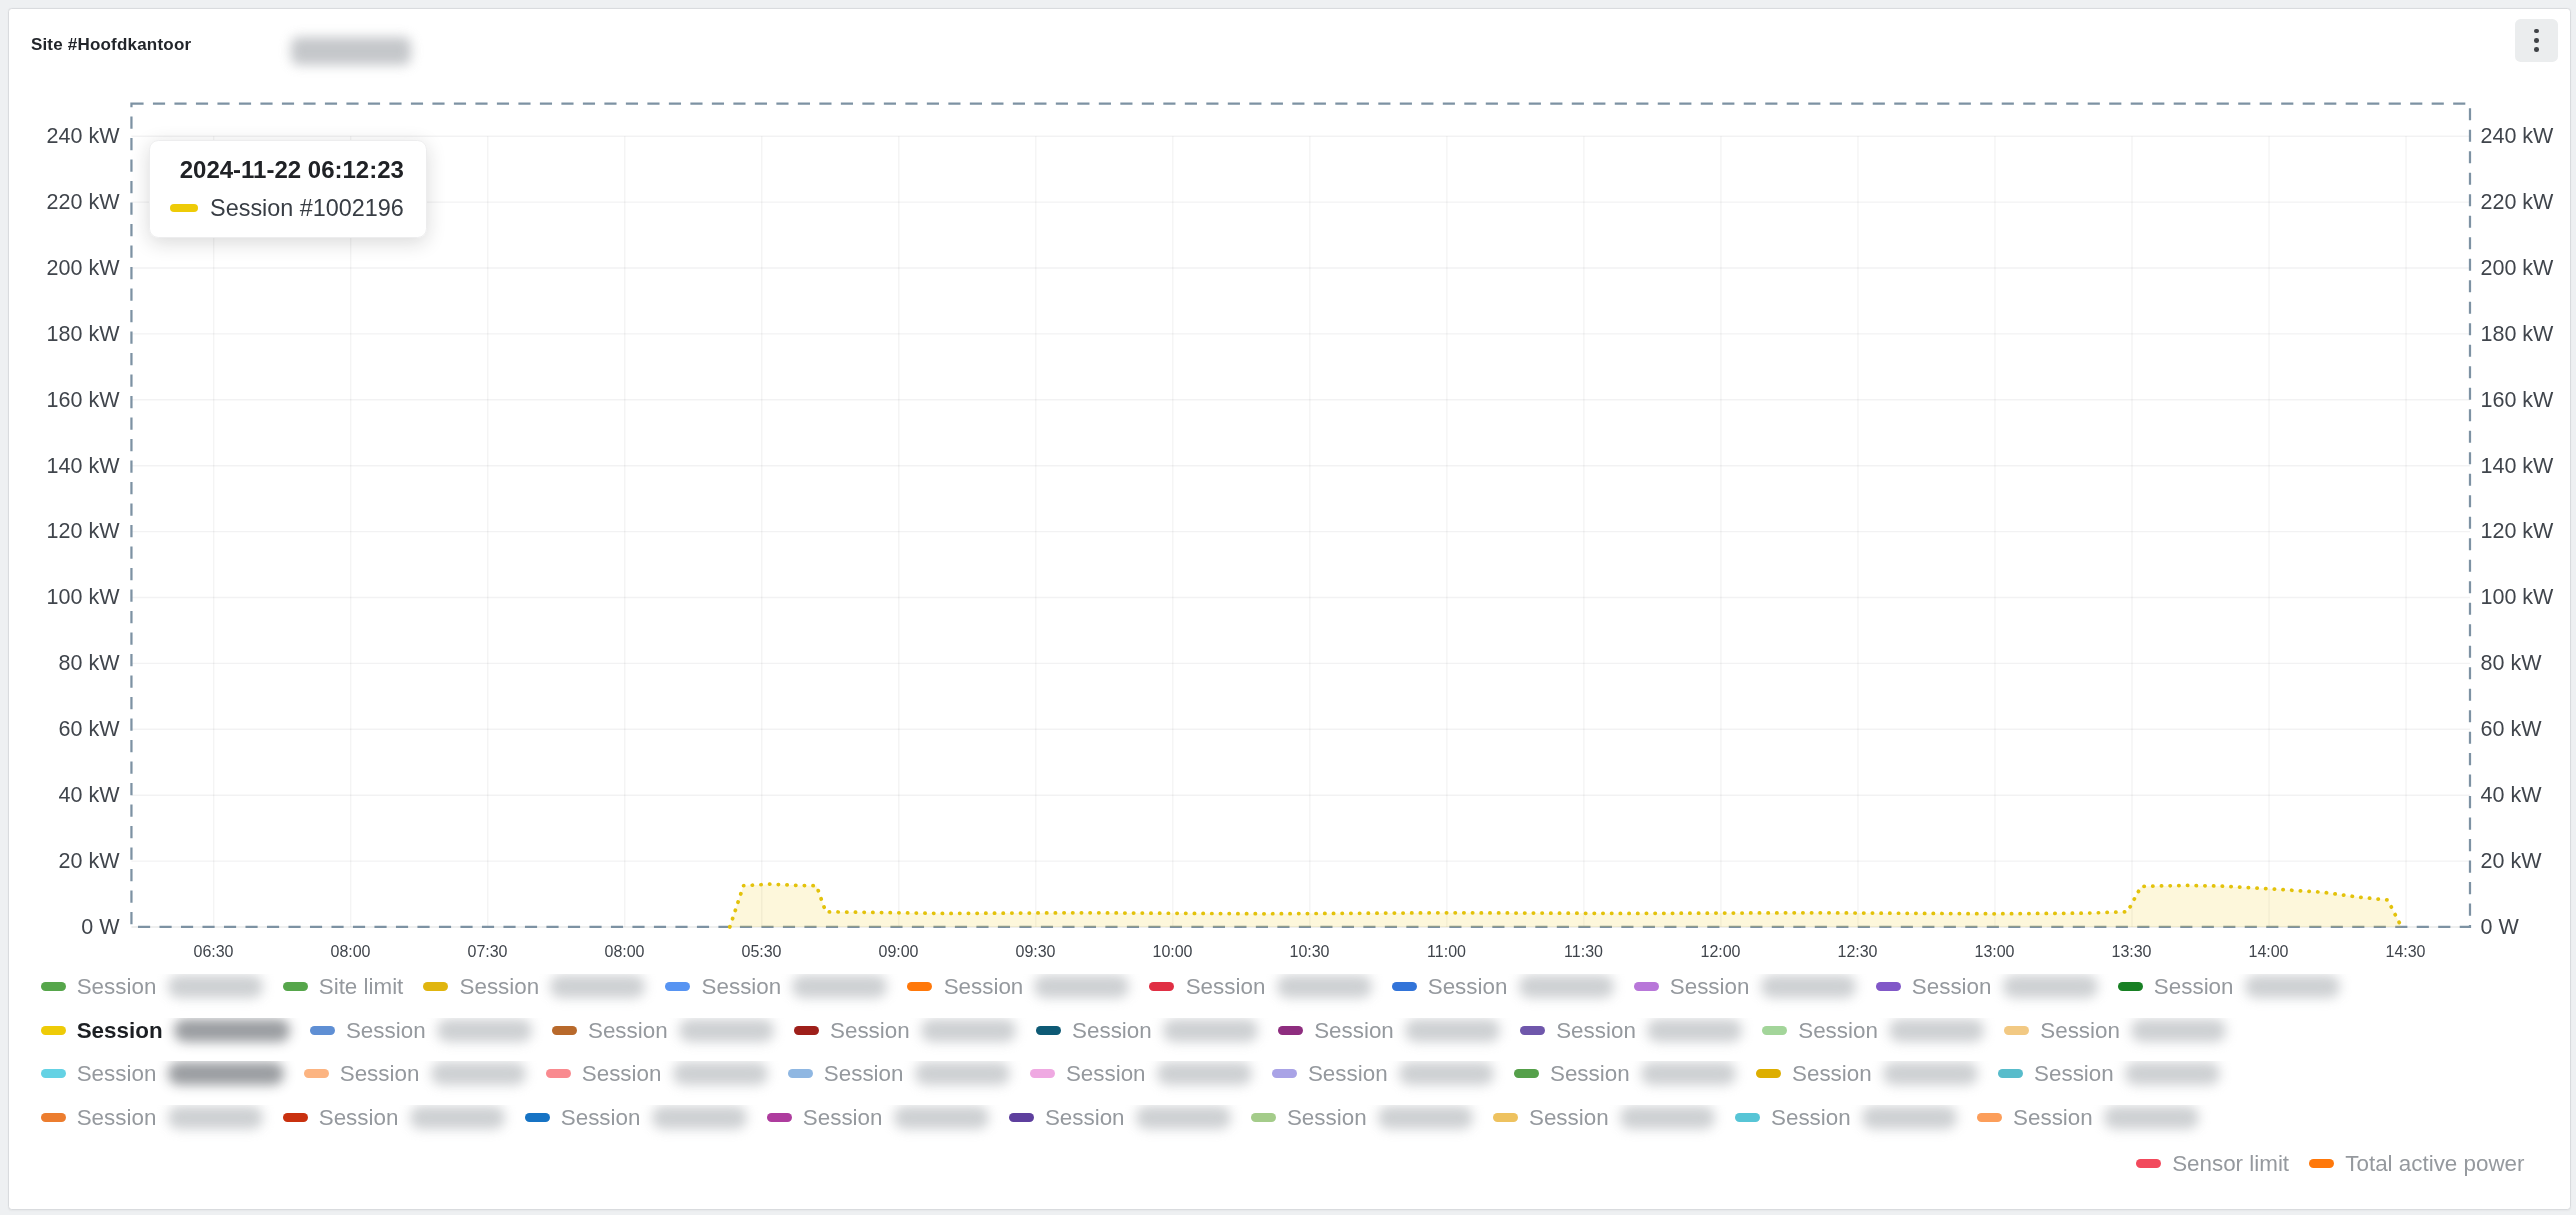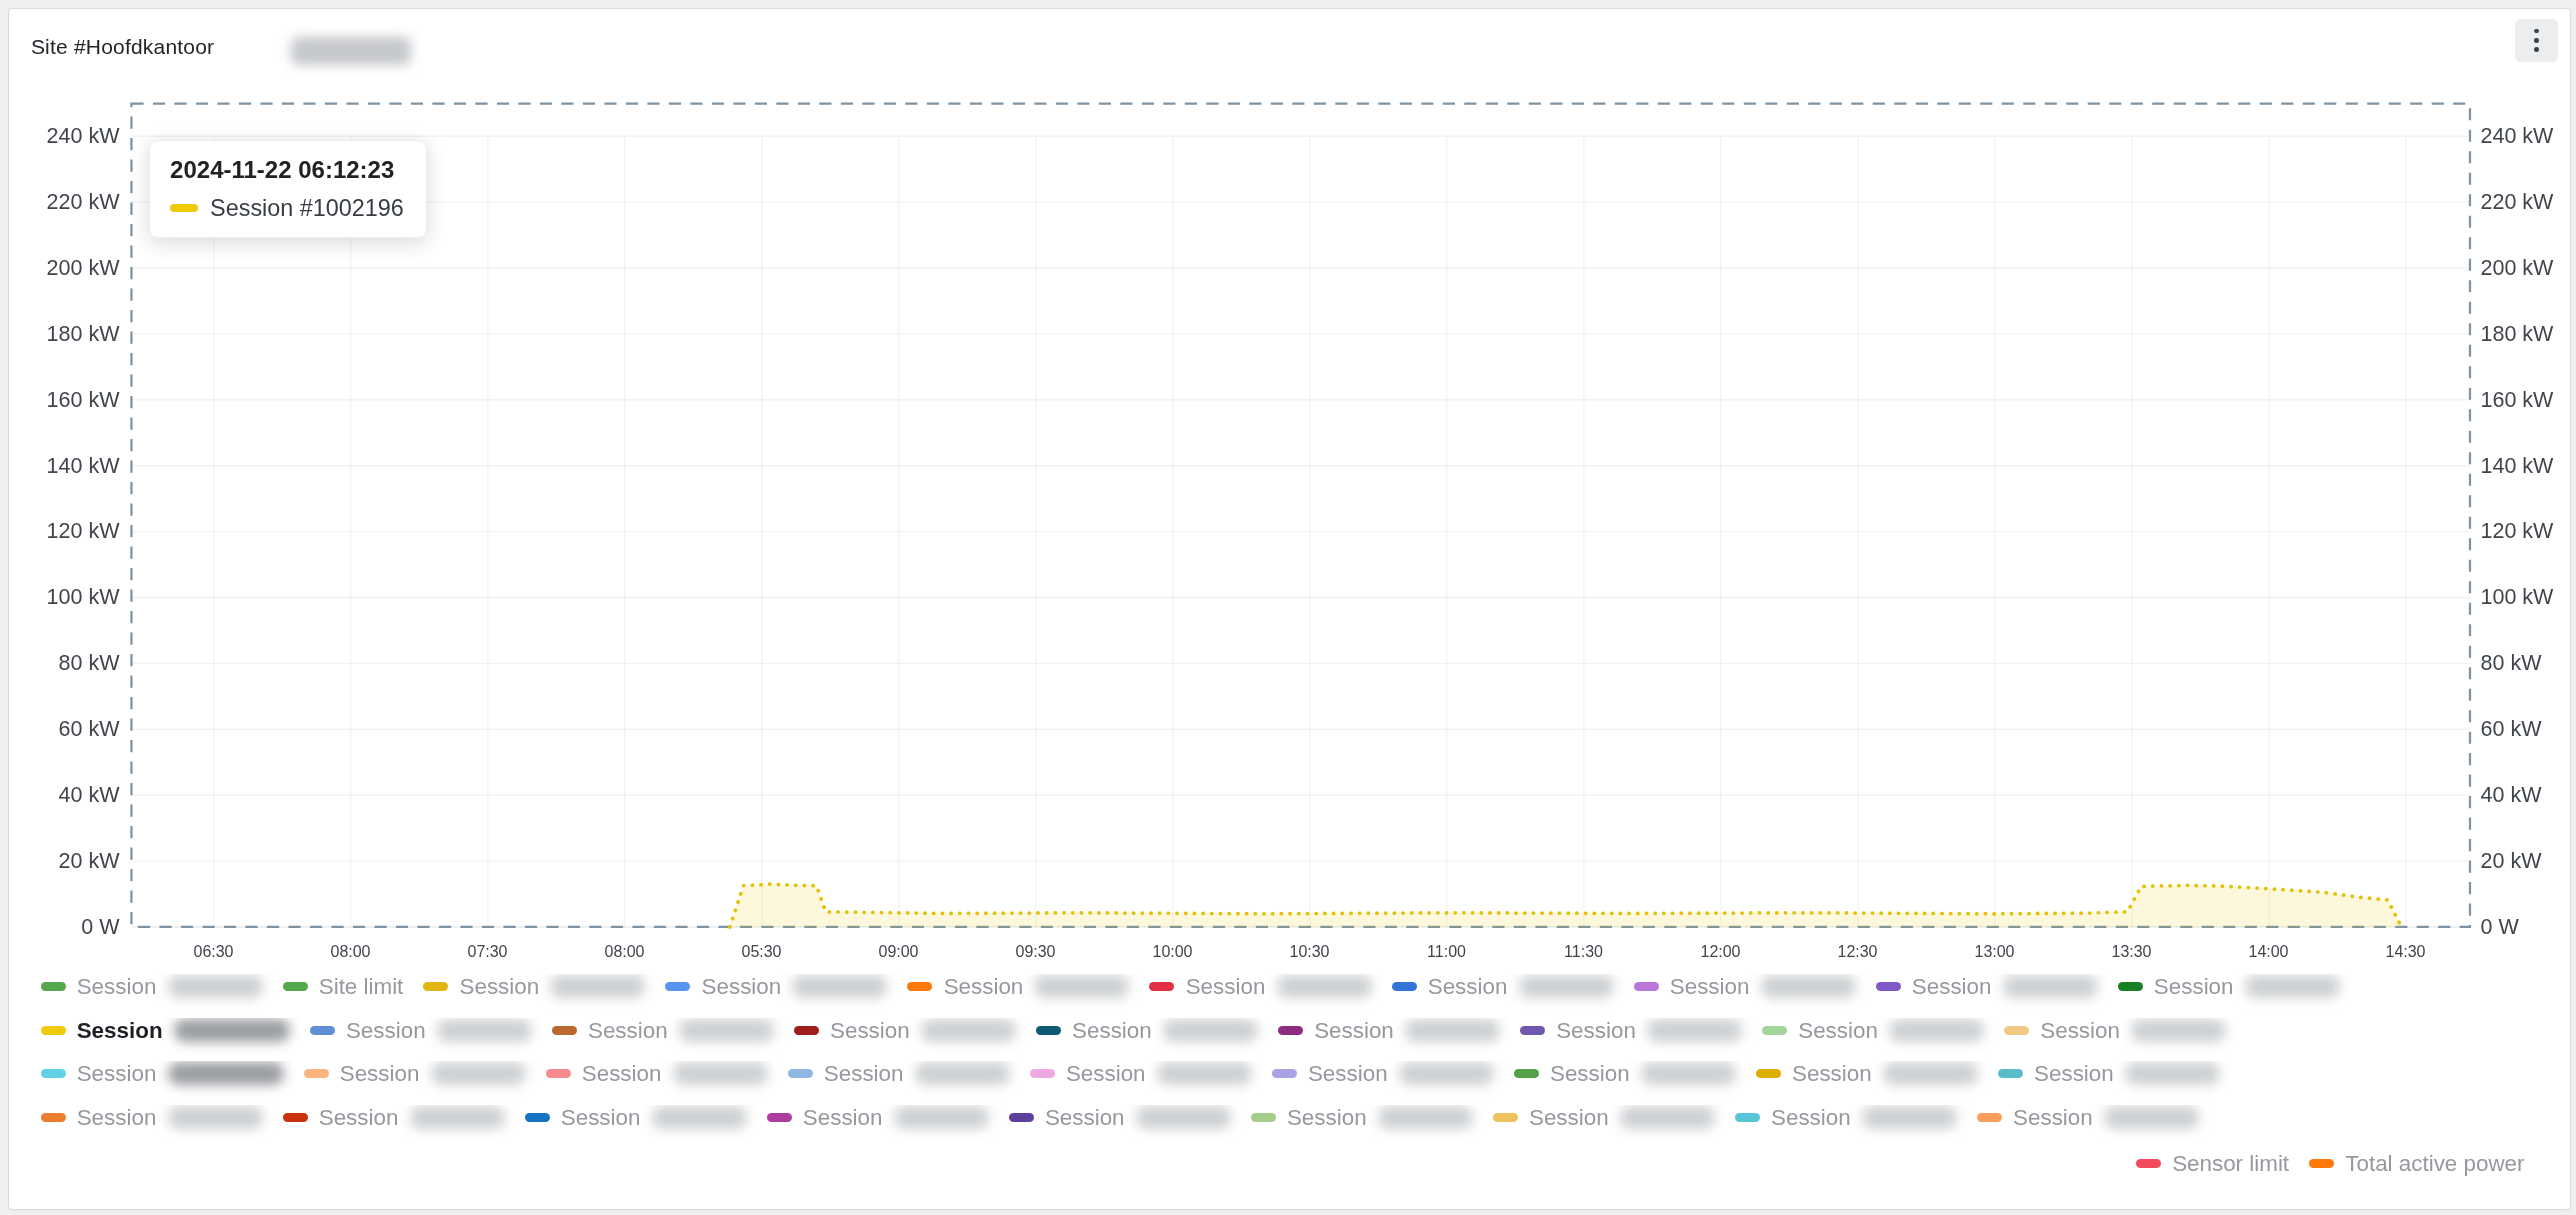--- a/index.html
+++ b/index.html
@@ -1,28 +1,28 @@
 <!DOCTYPE html>
 <html style="font-size:15px"><head>
 <meta charset="utf-8">
 <style>
   html,body{margin:0;padding:0;width:2576px;height:1215px;background:#eef0f2;font-family:"Liberation Sans",sans-serif;overflow:hidden;}
   .card{position:absolute;left:7.5px;top:7.5px;width:2561px;height:1200px;background:#ffffff;border:0.9px solid #d9dbde;border-radius:3.7px;box-shadow:0 0.9px 1.9px rgba(0,0,0,0.04);}
-  .title{position:absolute;left:22.4px;top:26px;font-size:21px;font-weight:400;color:#22252a;letter-spacing:0.2px;}
+  .title{position:absolute;left:22.4px;top:26px;font-size:17px;font-weight:700;color:#22252a;letter-spacing:0.2px;}
   .redact{display:inline-block;background:#b6b9bd;border-radius:7.5px;filter:blur(5.6px);opacity:.8;}
   .title-redact{position:absolute;left:282px;top:28px;width:120px;height:28px;}
   .kebab{position:absolute;right:11.2px;top:10.3px;width:43px;height:43px;background:#ebedee;border:none;border-radius:5.6px;display:flex;flex-direction:column;align-items:center;justify-content:center;gap:4.7px;cursor:pointer;padding:0;}
   .kebab .dot{width:4.7px;height:4.7px;border-radius:50%;background:#3f4246;}
   svg#plot{position:absolute;left:0;top:0;}
   .ylab{position:absolute;font-size:21.5px;color:#40454c;line-height:28px;}
   #yL .ylab{left:0;width:111px;text-align:right;}
   #yR .ylab{left:2472px;width:107px;text-align:left;}
   .xlab{position:absolute;top:934px;font-size:16px;color:#40454c;transform:translateX(-50%);white-space:nowrap;}
   .tooltip{position:absolute;left:140px;top:131px;background:rgba(255,255,255,0.96);border:0.9px solid #ededee;border-radius:9.3px;box-shadow:0 4.7px 18.7px rgba(24,26,27,0.16);padding:15px 22.4px 15px 20.6px;z-index:5;}
-  .tt-time{font-size:24px;font-weight:600;color:#202226;margin-bottom:11.2px;white-space:nowrap;}
+  .tt-time{font-size:24px;font-weight:600;color:#202226;margin-bottom:11.2px;white-space:nowrap;text-align:right;}
   .tt-row{display:flex;align-items:center;gap:12px;font-size:23.4px;color:#383d44;white-space:nowrap;}
   .tt-marker{display:inline-block;width:28px;height:8.4px;border-radius:4.7px;flex-shrink:0;}
   #legend{position:absolute;left:0;top:0;width:100%;height:100%;}
   .lrow{position:absolute;left:32px;right:28px;height:41px;display:flex;align-items:flex-start;gap:20px;overflow:hidden;}
   .lrow.footer{justify-content:flex-end;right:45px;}
   .li{display:flex;align-items:center;gap:11.2px;cursor:pointer;flex-shrink:0;}
   .marker{display:inline-block;width:25px;height:8.4px;border-radius:4.7px;flex-shrink:0;}
   .llabel{font-size:22.4px;color:#95999e;}
   .llabel.emph{color:#1c1f23;font-weight:700;}
   .lpill{display:inline-block;width:95px;height:22.4px;border-radius:11.2px;background:#c5c8cb;filter:blur(5.6px);opacity:.85;}

